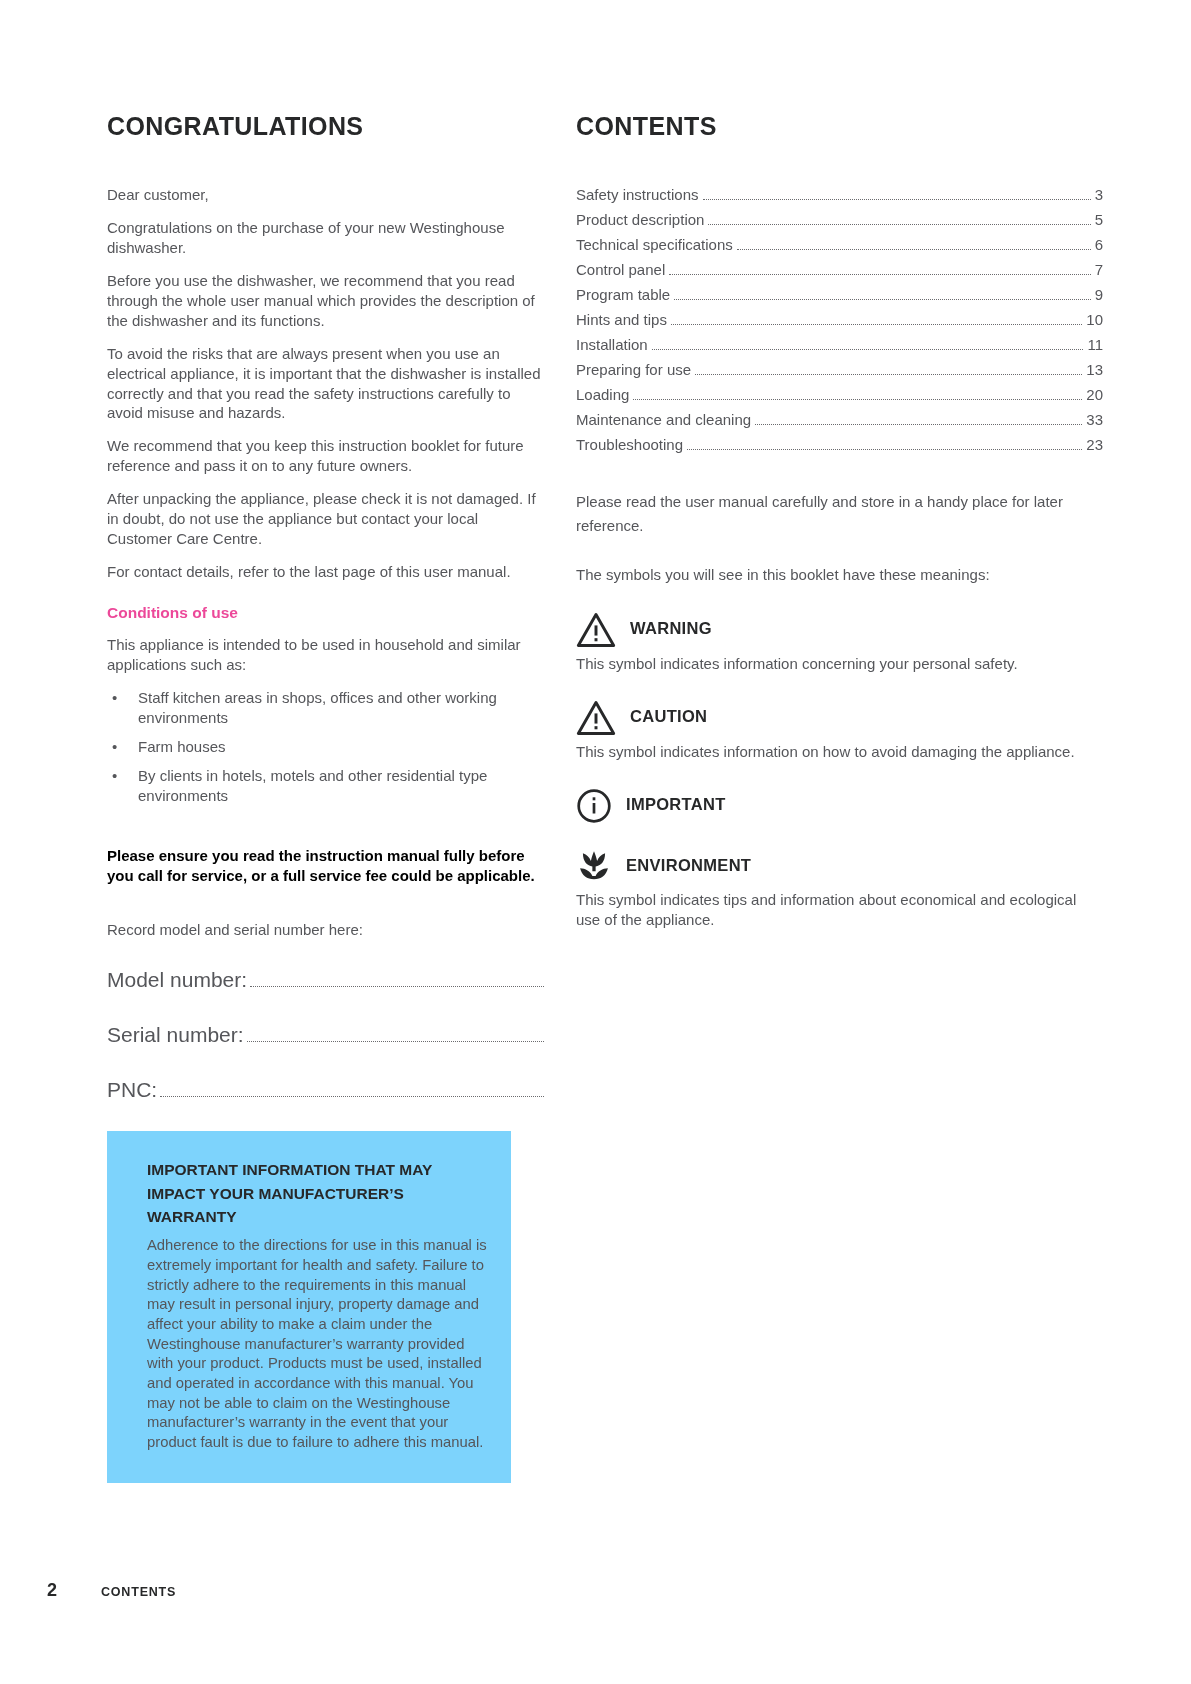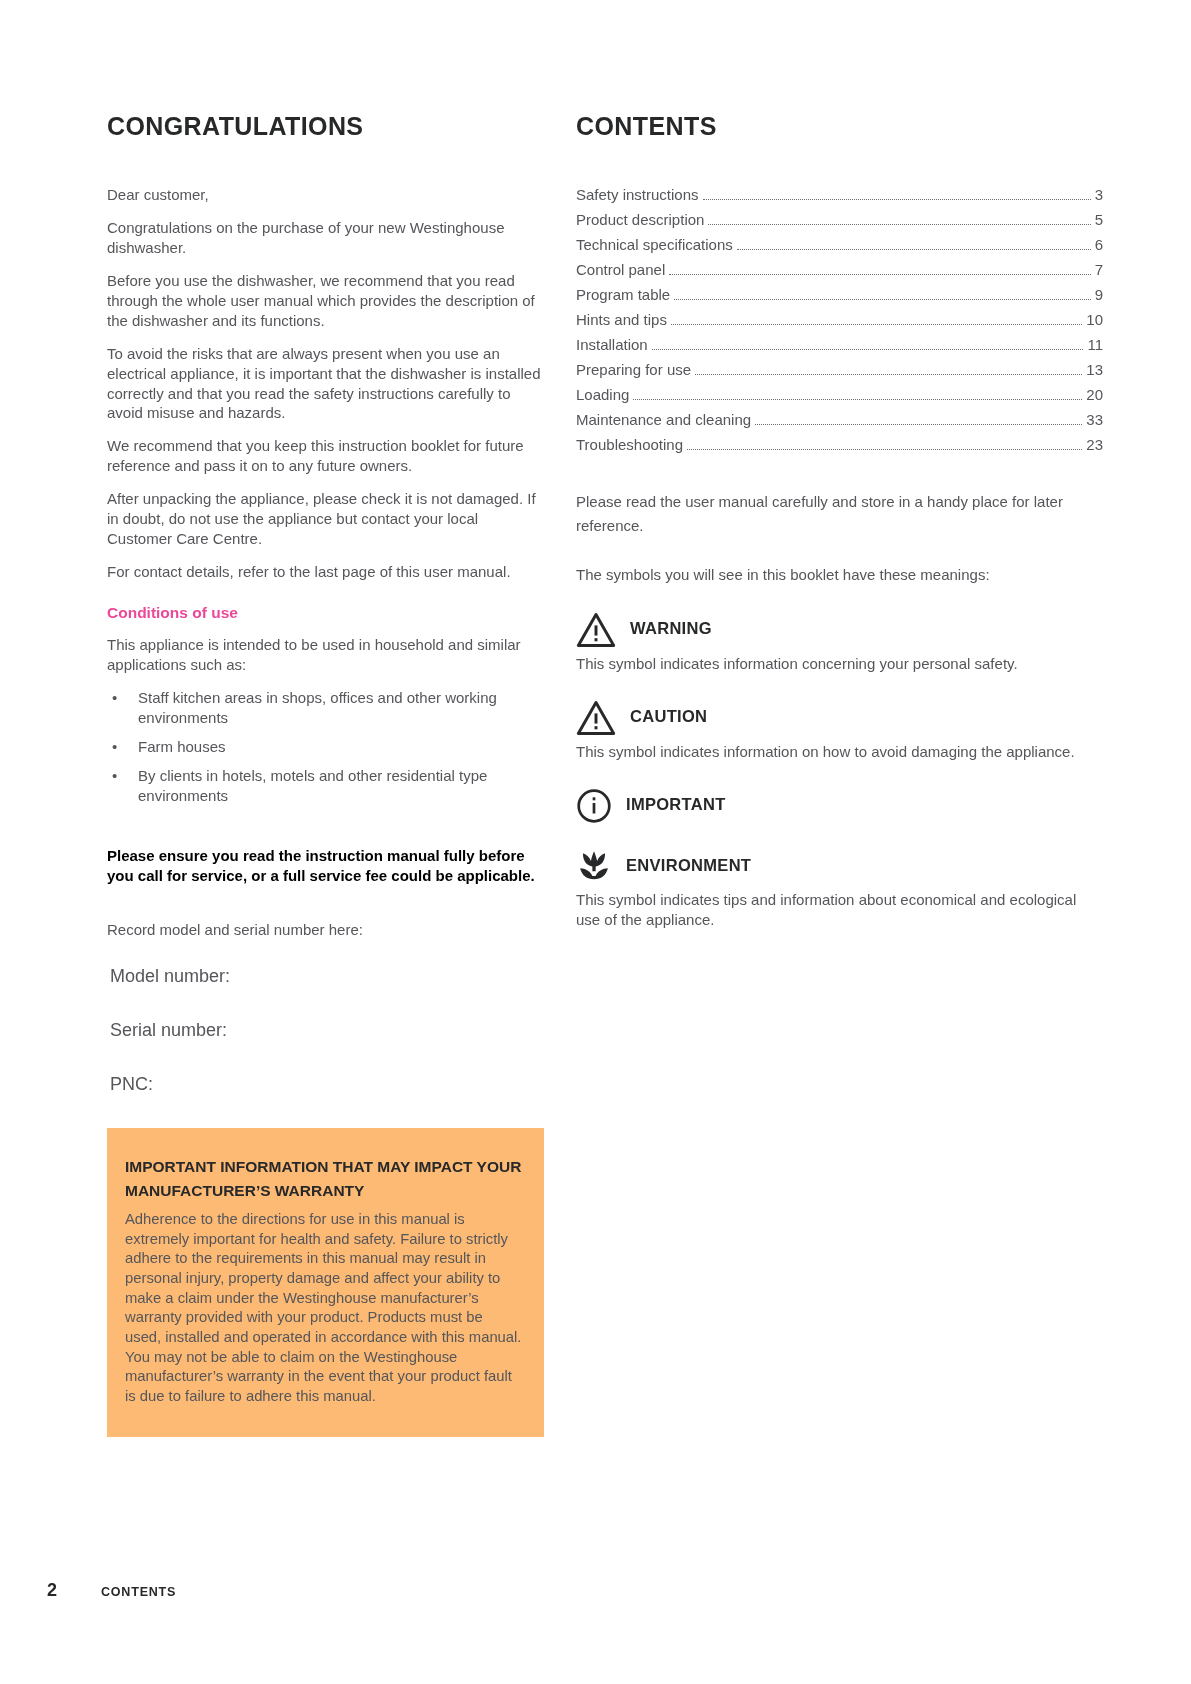--- a/index.html
+++ b/index.html
@@ -29,26 +29,26 @@
   .bullet-item .bullet-marker { width:31px; flex:none; padding-left:5px; }
   .bullet-item .bullet-marker::before { content:"\2022"; }
   .bullet-item .bullet-text { flex:1; }
 
   .bold-notice {
     font-size:15px; line-height:1.33; font-weight:bold; color:#000000;
     margin-top:40px; margin-bottom:36px;
   }
 
   .record-intro { font-size:15px; margin-bottom:28px; }
-  .record-row { display:flex; align-items:baseline; font-size:18px; margin-bottom:29px;flex-direction:column; }
+  .record-row { display:flex; align-items:baseline; font-size:21px; margin-bottom:29px; }
   .record-label { flex:none; }
   .leader-dots { flex:1; border-bottom:1.6px dotted #6a6b6e; margin:0 0 3px 3px; height:1em; }
 
   .warranty-box {
-    background:#fdba74; margin-top:18px; padding:27px 22px 30px 18px; width:437px;
+    background:#7dd3fc; margin-top:18px; padding:27px 22px 30px 40px; width:404px;
   }
   .warranty-box-title {
     font-size:15.5px; line-height:1.5; font-weight:bold; color:#272829; margin-bottom:8px;
   }
   .warranty-box-body { font-size:14.8px; line-height:1.33; color:#55565a; }
 
   
   .toc { margin-top:8px; margin-bottom:30px; }
   .toc-row { display:flex; align-items:baseline; font-size:15px; height:25px; }
   .toc-label { flex:none; padding-right:4px; }

